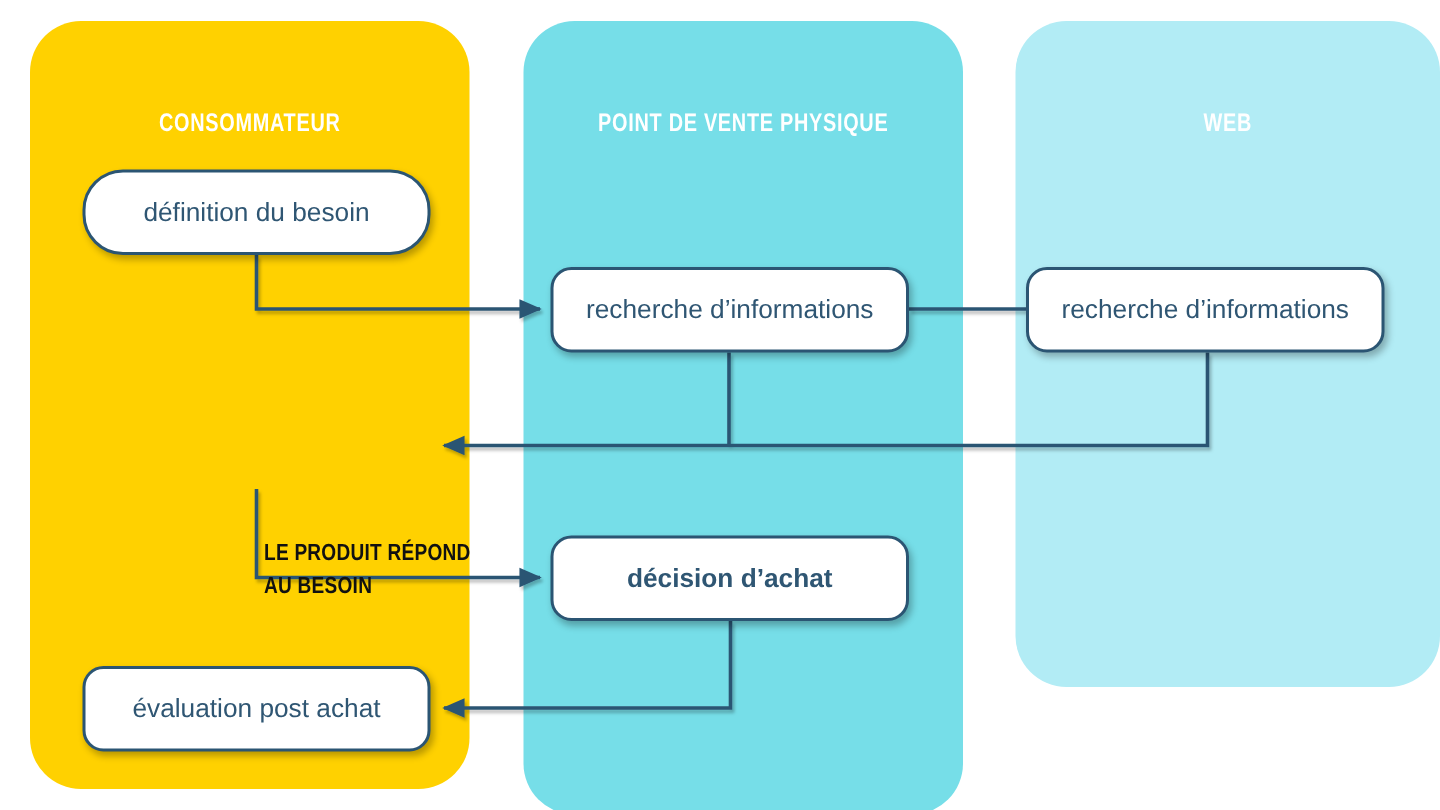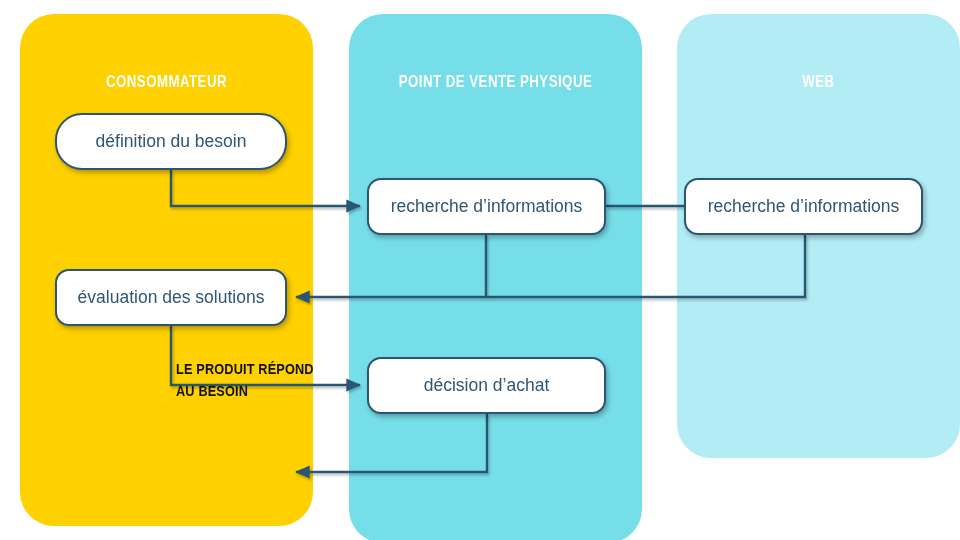--- a/index.html
+++ b/index.html
@@ -73,21 +73,21 @@
     font-family: "Liberation Sans", sans-serif;
     line-height: 1.15;
     text-align: center;
     white-space: nowrap;
   }
 
   #node-definition   { left: 55px;  top: 113px; width: 232px; height: 57px; border-radius: 27px; }
   #node-evaluation   { left: 55px;  top: 269px; width: 232px; height: 57px; }
   #node-postachat    { left: 55px;  top: 444px; width: 232px; height: 57px; }
   #node-recherche-pdv{ left: 367px; top: 178px; width: 239px; height: 57px; }
-  #node-decision     { left: 367px; top: 357px; width: 239px; height: 57px; }
+  #node-decision     { left: 367px; top: 357px; width: 239px; height: 57px; font-weight: bold; }
   #node-recherche-web{ left: 684px; top: 178px; width: 239px; height: 57px; }
 
   
   #annotation {
     position: absolute;
     left: 176px;
     top: 358px;
     width: 180px;
     color: #111111;
     font-family: "Liberation Sans Narrow", "Liberation Sans", sans-serif;
@@ -140,24 +140,24 @@
       <path d="M 171 326 L 171 385 L 360 385" marker-end="url(#arrowhead)"></path>
 
       <path d="M 487 414 L 487 472 L 296 472" marker-end="url(#arrowhead)"></path>
     </g>
   </svg>
 
   <div class="node" id="node-definition">
     <span>définition du besoin</span>
   </div>
 
-  <div class="node" id="node-evaluation">
-    <span>évaluation des solutions</span>
+
+  <div class="node" id="node-postachat">
+    <span>évaluation post achat</span>
   </div>
-
 
   <div class="node" id="node-recherche-pdv">
     <span>recherche d’informations</span>
   </div>
 
   <div class="node" id="node-decision">
     <span>décision d’achat</span>
   </div>
 
   <div class="node" id="node-recherche-web">

